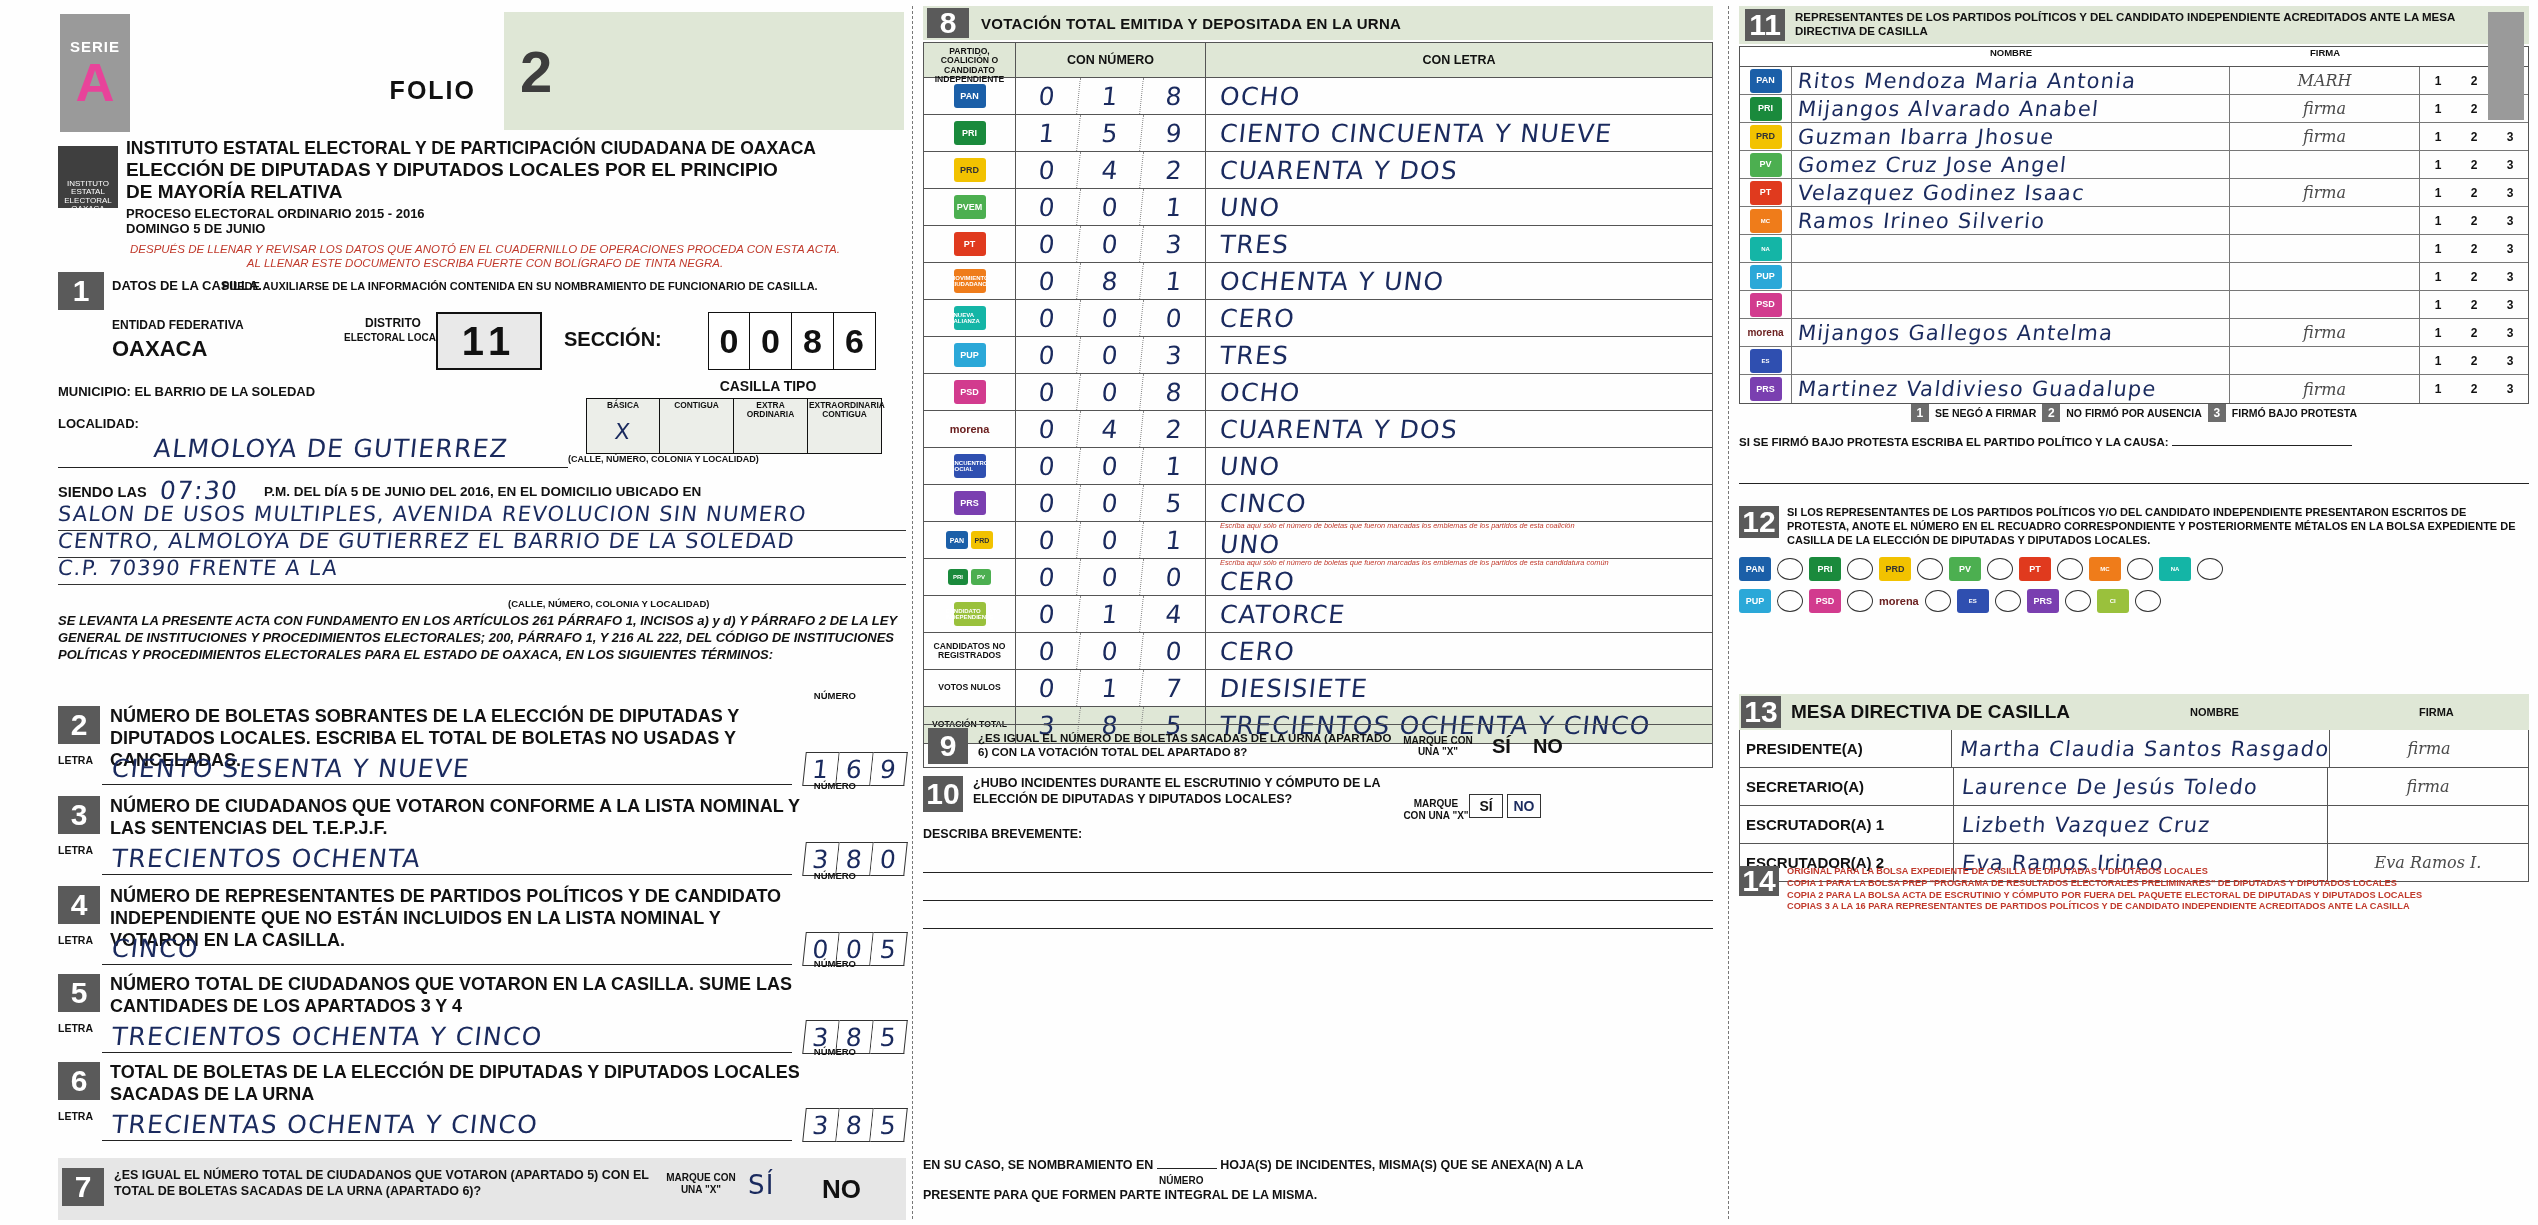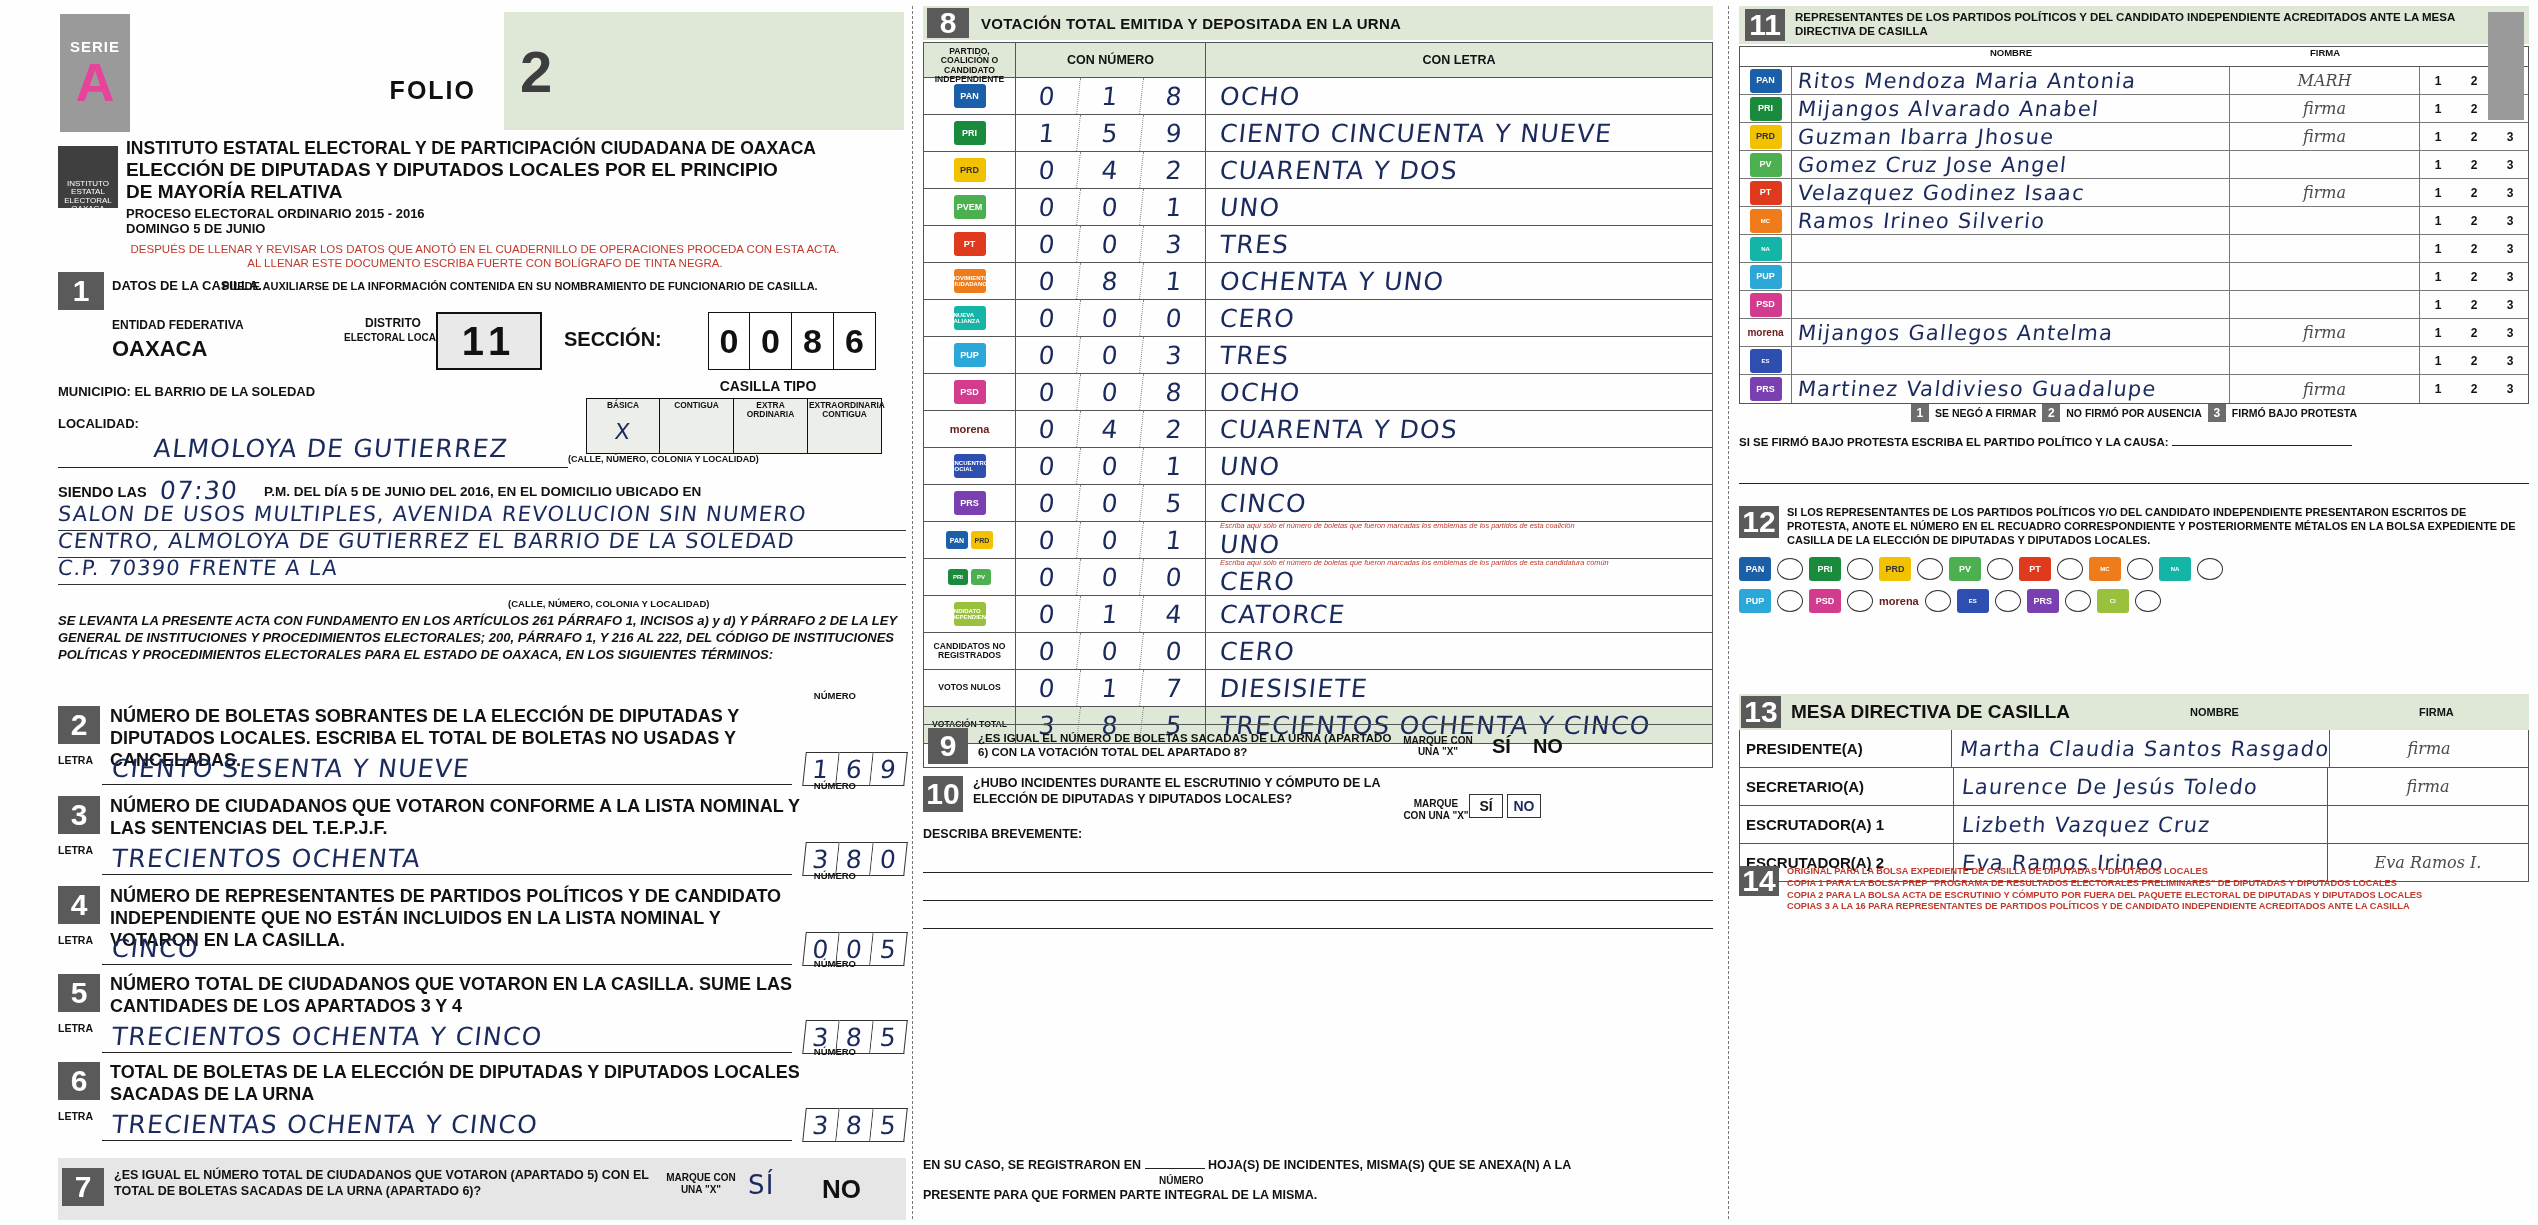--- a/index.html
+++ b/index.html
@@ -50,21 +50,21 @@
   .acta-head .txt { font-size:23px; font-weight:bold; color:#4a4a4a; line-height:1.15; text-align:right; flex:1; padding-right:14px;}
 
   .inst-logo { position:absolute; left:50px; top:140px; width:60px; height:62px; background:#3f3f3f; color:#fff;
                font-size:8px; text-align:center; padding-top:34px; line-height:1.05; }
   .inst-block { position:absolute; left:118px; top:132px; width:770px; }
   .inst-block .l1 { font-size:17.5px; font-weight:bold; }
   .inst-block .l2 { font-size:19px; font-weight:bold; }
   .inst-block .l3 { font-size:19px; font-weight:bold; }
   .inst-block .l4 { font-size:13px; font-weight:bold; margin-top:3px; }
   .inst-block .l5 { font-size:13px; font-weight:bold; }
-  .red-note { position:absolute; left:72px; top:236px; width:810px; color:#c0392b; font-size:11.5px; line-height:1.25; text-align:center;}
+  .red-note { position:absolute; left:72px; top:236px; width:810px; color:#c0392b; font-size:11.5px; font-style:italic; line-height:1.25; text-align:center;}
 
   .s1box { position:absolute; left:50px; top:266px; width:46px; height:38px; }
   .datos-lbl { position:absolute; left:104px; top:272px; font-size:13px; font-weight:bold; }
   .datos-sub { position:absolute; left:214px; top:274px; font-size:11px; font-weight:bold; }
 
   .ent-lbl { position:absolute; left:104px; top:312px; font-size:12px; font-weight:bold; }
   .ent-val { position:absolute; left:104px; top:330px; font-size:22px; font-weight:bold; }
   .dist-lbl { position:absolute; left:330px; top:310px; font-size:12px; font-weight:bold; text-align:center; width:110px;}
   .dist-box { position:absolute; left:428px; top:306px; width:106px; height:58px; border:2px solid #111; background:#e9e9e9;
               display:flex; align-items:center; justify-content:center; font-size:40px; font-weight:bold; letter-spacing:6px;}
@@ -614,21 +614,21 @@
       </div>
       <div style="font-size:12.5px;font-weight:bold;margin-top:6px;">DESCRIBA BREVEMENTE:</div>
       <div style="margin-top:4px;">
         <div class="box-line" style="height:28px;"></div>
         <div class="box-line" style="height:28px;"></div>
         <div class="box-line" style="height:28px;"></div>
       </div>
     </div>
 
     <div class="msig" style="top:1150px;">
-      <span>EN SU CASO, SE REGISTRARON EN</span>
+      <span>EN SU CASO, SE NOMBRAMIENTO EN</span>
       <span style="display:inline-block;width:60px;border-bottom:1.4px solid #222;"></span>
       <span>HOJA(S) DE INCIDENTES, MISMA(S) QUE SE ANEXA(N) A LA</span>
       <div class="tiny2" style="margin-left:236px;">NÚMERO</div>
       <div>PRESENTE PARA QUE FORMEN PARTE INTEGRAL DE LA MISMA.</div>
     </div>
   </div>
 
   <div class="colR">
     <div class="r11">
       <div class="num-badge" style="width:40px;height:32px;margin-left:6px;">11</div>

